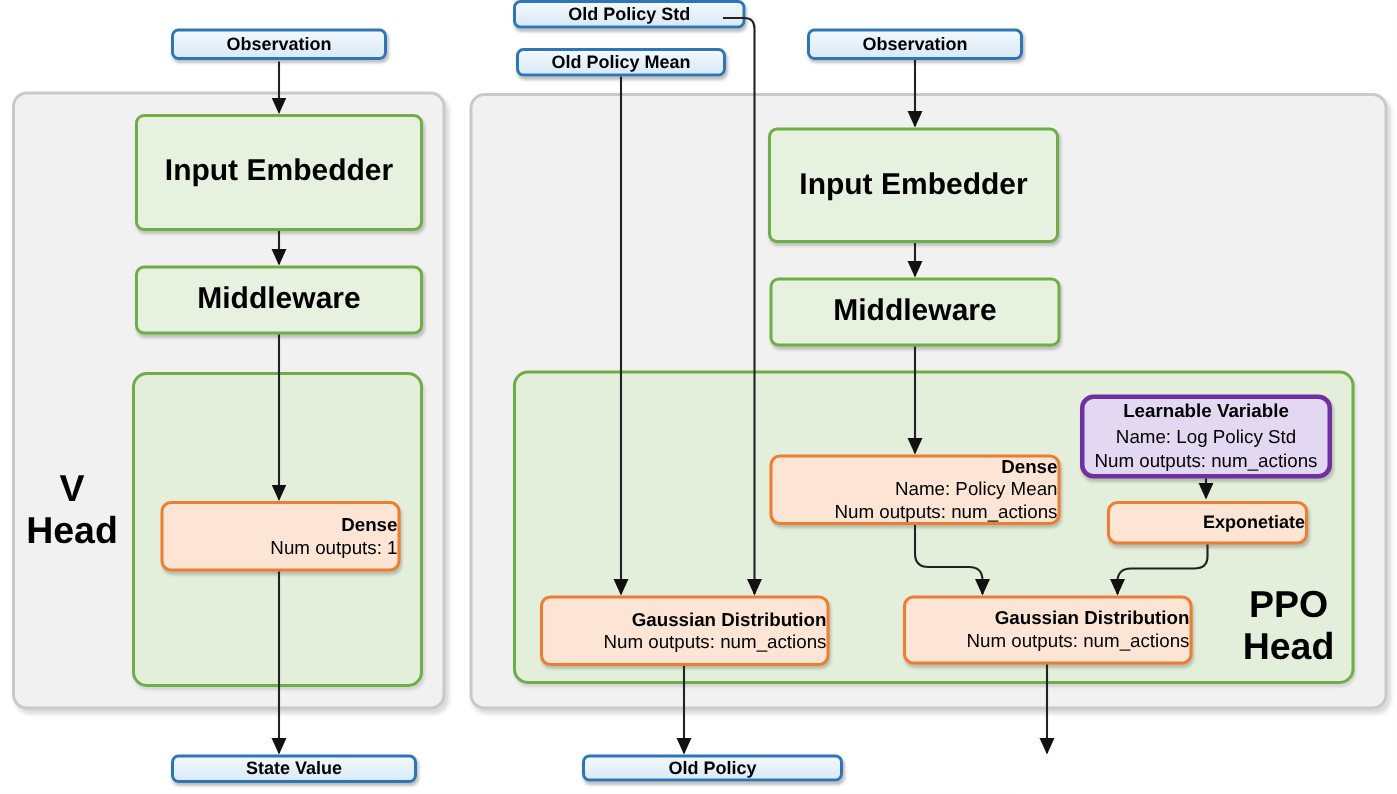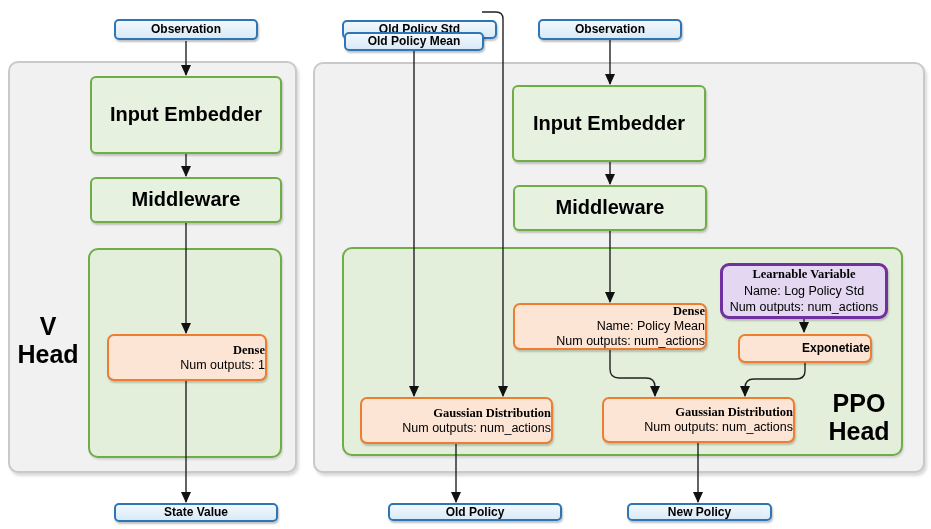--- a/index.html
+++ b/index.html
@@ -52,21 +52,21 @@
     box-shadow: 1px 2px 2px rgba(0,0,0,.2);
     align-items: flex-end;
   }
   .purple {
     background: var(--purple-fill, #E3D7F2);
     border: 3px solid var(--purple-border, #7030A0);
     border-radius: 9px;
     font-size: 12.5px;
     box-shadow: 1px 2px 2px rgba(0,0,0,.2);
   }
-  .node .title { font-weight:bold; font-size:12.5px;font-family:Liberation Serif, serif; }
+  .node .title { font-weight:bold; font-size:12.5px; }
   .node .bodyline { font-size:12.5px; }
   .purple .bodyline { margin-top:2px; }
   .headlabel {
     position:absolute; z-index:3;
     font-weight:bold; font-size:25px; text-align:center; line-height:1.12;
   }
   .headlabel span { display:block; }
   svg.wires { position:absolute; left:0; top:0; z-index:4; pointer-events:none; }
 
   
@@ -75,21 +75,21 @@
   #inner-v   { left:88px;  top:248px; width:194px; height:210px; }
   #inner-ppo { left:342px; top:247px; width:561px; height:209px; }
 
   #obs-v   { left:114px; top:19px;  width:144px; height:21px; }
   #ie-v    { left:90px;  top:76px;  width:192px; height:78px; }
   #mw-v    { left:90px;  top:177px; width:192px; height:46px; }
   #dense-v { left:107px; top:334px; width:160px; height:47px; }
   #sv      { left:114px; top:503px; width:164px; height:19px; }
   #vlabel  { left:6px;   top:312px; width:84px; }
 
-  #ops     { left:342px; top:20px;   width:155px; height:19px; }
+  #ops     { left:342px; top:0;   width:155px; height:19px; }
   #opm     { left:344px; top:32px;  width:140px; height:19px; }
   #obs-p   { left:538px; top:19px;  width:144px; height:21px; }
   #ie-p    { left:512px; top:85px;  width:194px; height:77px; }
   #mw-p    { left:513px; top:185px; width:194px; height:46px; }
   #dense-p { left:513px; top:303px; width:194px; height:47px; }
   #lv      { left:720px; top:263px; width:168px; height:56px; }
   #exp     { left:738px; top:334px; width:134px; height:29px; font-weight:bold; }
   #gd-old  { left:360px; top:397px; width:193px; height:47px; }
   #gd-new  { left:602px; top:397px; width:193px; height:46px; }
   #op      { left:388px; top:503px; width:174px; height:18px; }
@@ -144,21 +144,20 @@
   <div class="node orange title" id="exp">Exponetiate</div>
   <div class="node orange" id="gd-old">
     <div class="title">Gaussian Distribution</div>
     <div class="bodyline">Num outputs: num_actions</div>
   </div>
   <div class="node orange" id="gd-new">
     <div class="title">Gaussian Distribution</div>
     <div class="bodyline">Num outputs: num_actions</div>
   </div>
   <div class="node blue" id="op">Old Policy</div>
-  <div class="node blue" id="np">New Policy</div>
 
   <svg class="wires" width="931" height="529" viewBox="0 0 931 529">
     <defs>
       <marker id="arr" markerUnits="userSpaceOnUse" markerWidth="12" markerHeight="11" refX="10" refY="5" orient="auto">
         <path d="M0 0 L11 5 L0 10 Z" fill="#111"></path>
       </marker>
     </defs>
     <g fill="none" stroke="#222" stroke-width="1.4" marker-end="url(#arr)">
       <path d="M186 41 V75"></path>
       <path d="M186 154 V176"></path>

